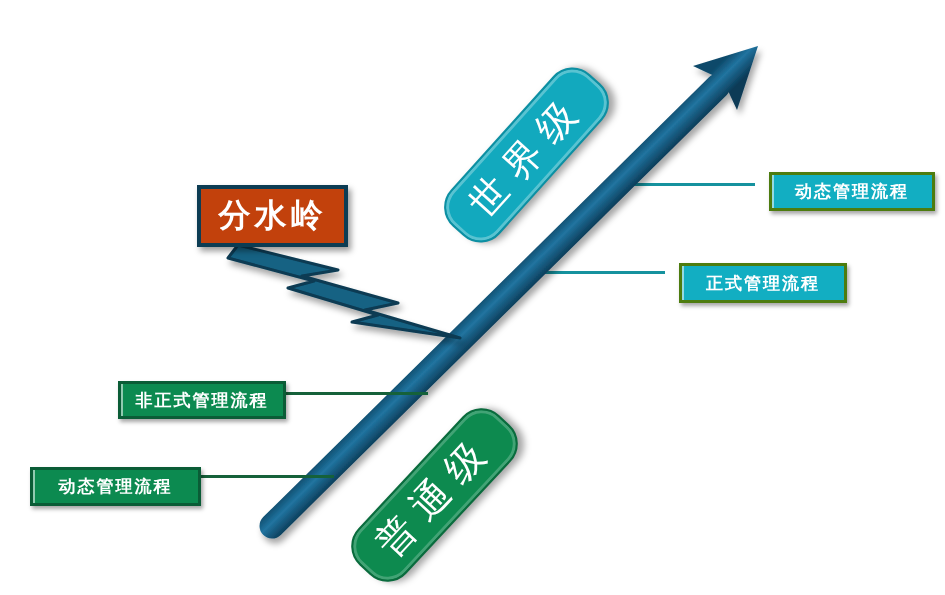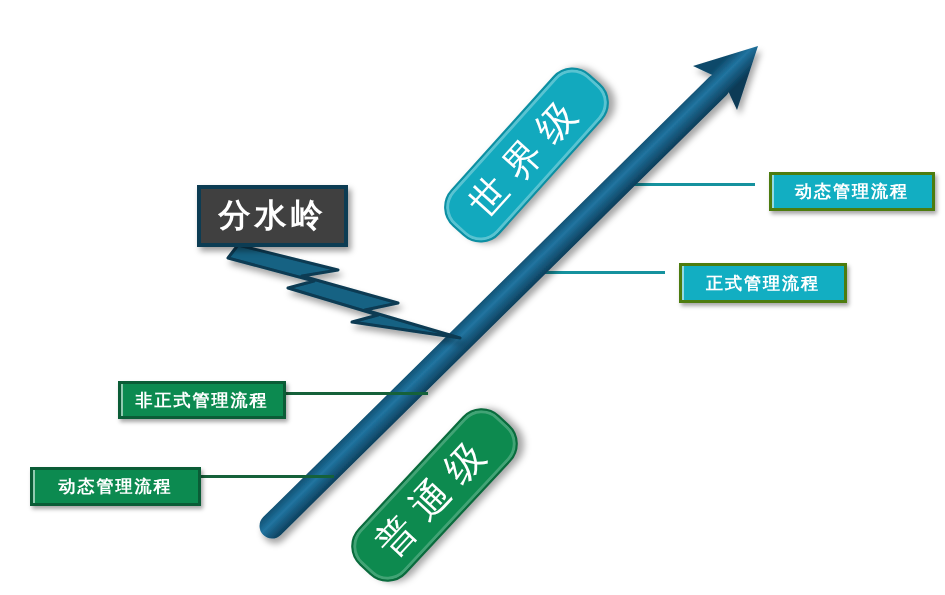--- a/index.html
+++ b/index.html
@@ -16,21 +16,21 @@
   
   .proc-label{
     position:absolute;z-index:4;display:flex;align-items:center;justify-content:center;
     color:#ffffff;font-weight:bold;font-size:17px;letter-spacing:2px;white-space:nowrap;
   }
   .proc-label.teal{background:#12AEC2;border:3px solid #4d7c0f;box-shadow:2px 3px 4px rgba(0,0,0,0.35), inset 2px 0 0 rgba(255,255,255,0.55);margin-left:16px;}
   .proc-label.green{background:#0C8A50;border:3px solid #0A5C36;box-shadow:2px 3px 4px rgba(0,0,0,0.35), inset 2px 0 0 rgba(255,255,255,0.55);}
   
   #watershed-box{
     position:absolute;left:197px;top:185px;width:151px;height:62px;z-index:4;
-    background:#404040;border:4px solid #0C3C53;box-sizing:border-box;
+    background:#c2410c;border:4px solid #0C3C53;box-sizing:border-box;
     display:flex;align-items:center;justify-content:center;
     color:#fff;font-size:32px;font-weight:bold;letter-spacing:4px;white-space:nowrap;
     box-shadow:3px 4px 6px rgba(0,0,0,0.4);
   }
   
   .badge{
     position:absolute;z-index:4;width:205px;height:66px;border-radius:26px;
     display:flex;align-items:center;justify-content:center;
     color:#fff;font-size:38px;letter-spacing:12px;white-space:nowrap;box-sizing:border-box;
   }

